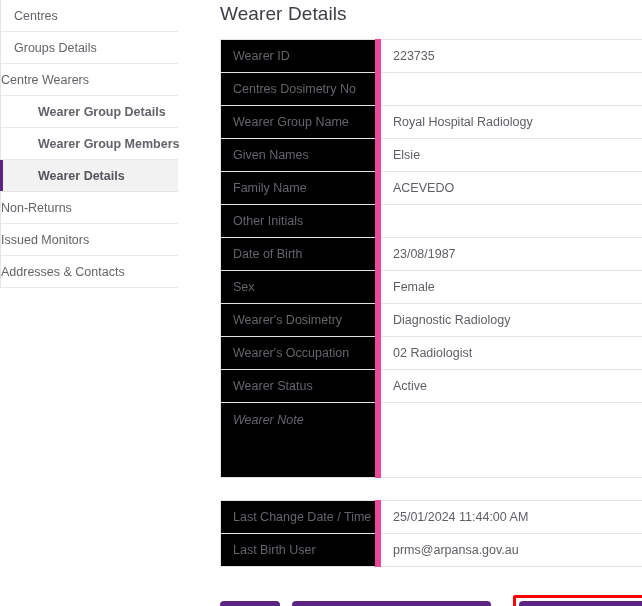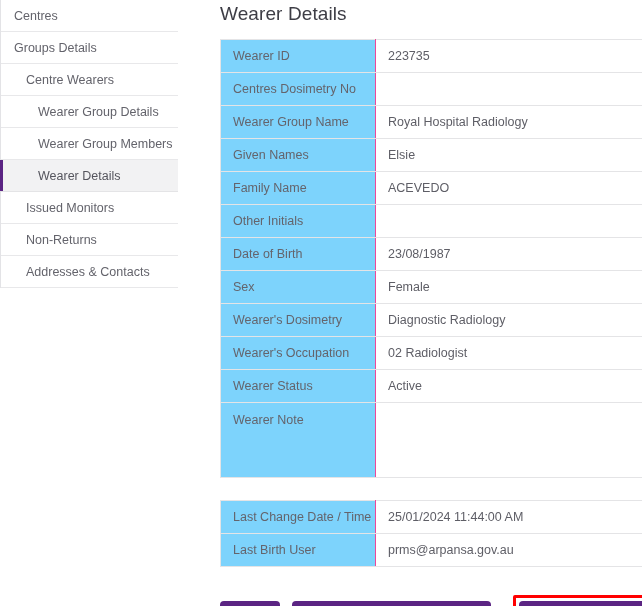--- a/index.html
+++ b/index.html
@@ -41,22 +41,22 @@
     color: #63636b;
     white-space: nowrap;
     box-sizing: border-box;
     cursor: pointer;
   }
   .nav-item .nav-label {
     display: block;
     line-height: 32px;
   }
   .nav-item.lvl0 .nav-label { padding-left: 13px; }
-  .nav-item.lvl1 .nav-label { padding-left: 25px; }
-  .nav-item.lvl2 .nav-label { padding-left: 37px; }
+  .nav-item.lvl1 .nav-label { }
+  .nav-item.lvl2 .nav-label { padding-left: 37px; font-weight: bold; }
 
   .nav-item.active {
     background: #f2f2f3;
     border-bottom: 1px solid #e4e4e6;
   }
   .nav-item.active::before {
     content: "";
     position: absolute;
     left: -1px;
     top: 0;
@@ -97,32 +97,33 @@
     font-size: 12.5px;
     padding: 0 0 0 12px;
     height: 32px;
     vertical-align: middle;
     color: #64646c;
     overflow: hidden;
     white-space: nowrap;
   }
   .detail-table td.lbl {
     width: 142px;
-    background: #7dd3fc;
-    border-right: 1px solid #ec4899;
+    background: #000000;
+    border-right: 6px solid #ec4899;
     color: #64646c;
   }
   .detail-table td.val {
     background: #ffffff;
     color: #5e5e66;
   }
   .detail-table tr.tall td {
     height: 64px;
     vertical-align: top;
     padding-top: 10px;
+    font-style: italic;
   }
 
   .table-gap { height: 22px; }
 
   
   .button-bar {
     padding-top: 28px;
     display: flex;
     align-items: center;
     gap: 12px;
@@ -175,24 +176,24 @@
       <div class="nav-item lvl2">
         <span class="nav-label">Wearer Group Details</span>
       </div>
       <div class="nav-item lvl2">
         <span class="nav-label">Wearer Group Members</span>
       </div>
       <div class="nav-item lvl2 active">
         <span class="nav-label">Wearer Details</span>
       </div>
       <div class="nav-item lvl1">
+        <span class="nav-label">Non-Returns</span>
+      </div>
+      <div class="nav-item lvl1">
         <span class="nav-label">Issued Monitors</span>
-      </div>
-      <div class="nav-item lvl1">
-        <span class="nav-label">Non-Returns</span>
       </div>
       <div class="nav-item lvl1">
         <span class="nav-label">Addresses &amp; Contacts</span>
       </div>
     </nav>
 
   <div class="main">
     <h1 class="page-title">Wearer Details</h1>
 
     <table class="detail-table">

